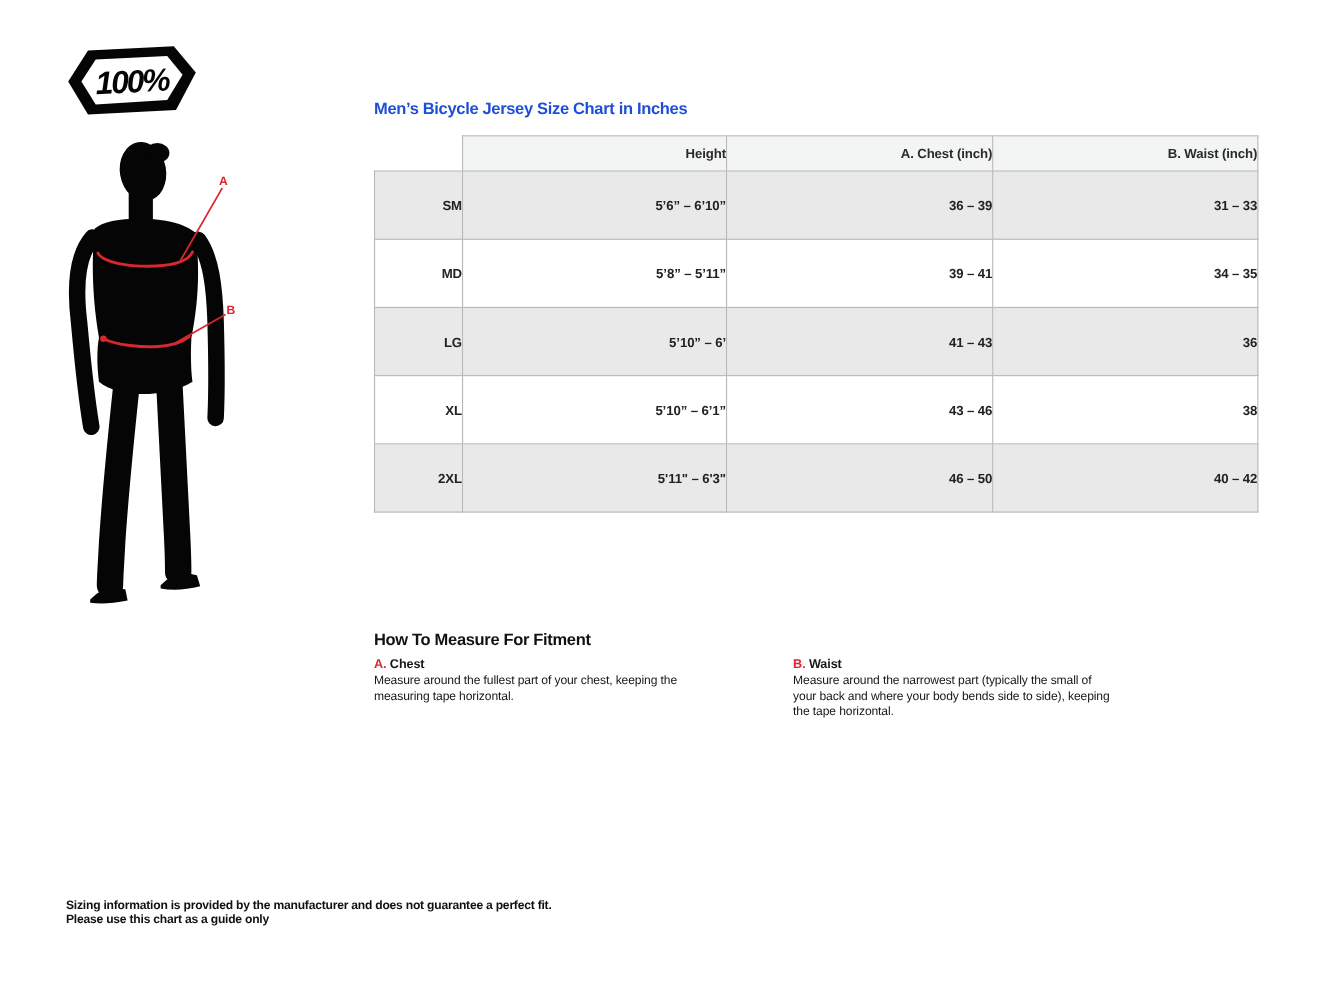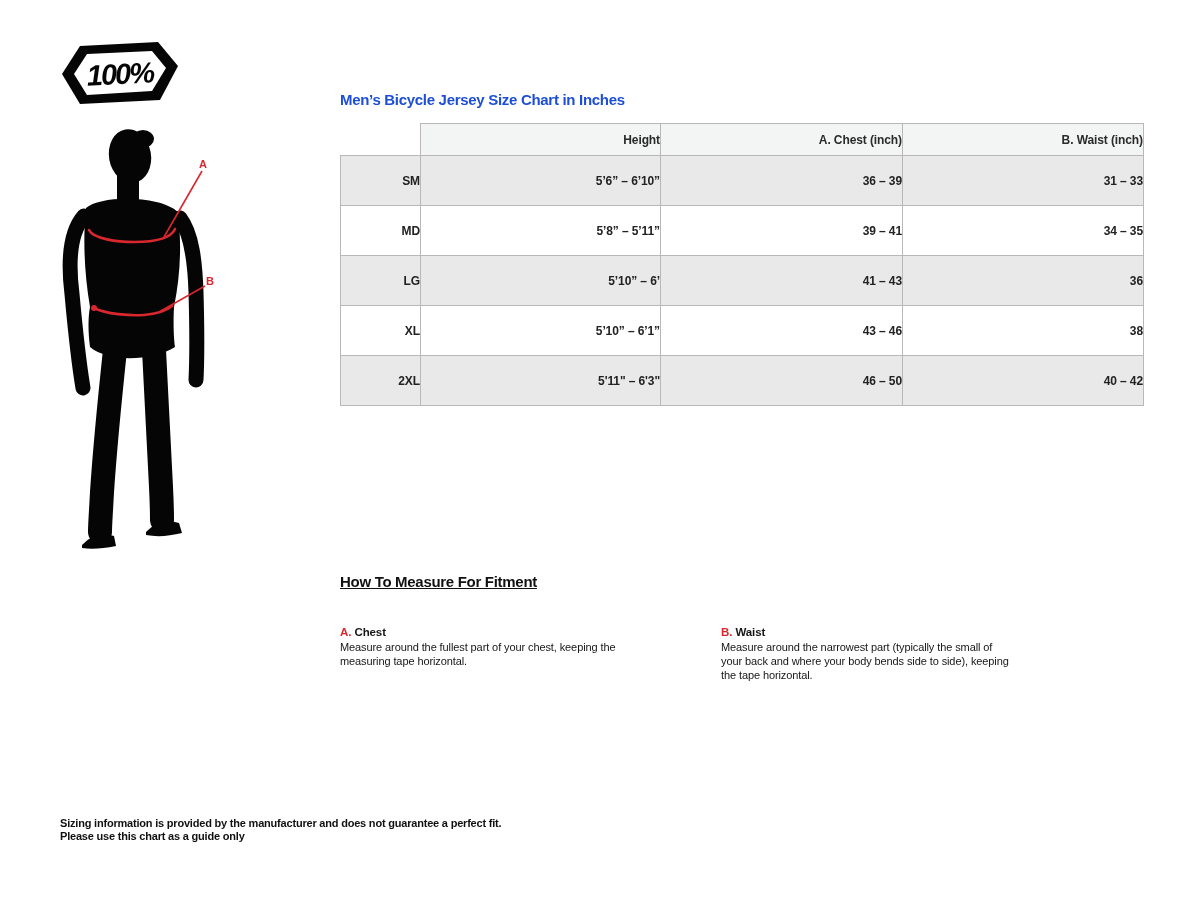--- a/index.html
+++ b/index.html
@@ -40,29 +40,29 @@
     width:803px;
   }
   #size-table th,#size-table td{
     border:1px solid var(--border);
     font-size:12px;font-weight:bold;letter-spacing:-0.1px;
     text-align:right;vertical-align:middle;
     color:#222;
   }
   #size-table thead th{height:32px;background:var(--header-bg);color:#2a2a2a;}
   #size-table thead th.blank{background:#fff;border:none;}
-  #size-table tbody th,#size-table tbody td{height:50px;background:#fff;padding-left:32px;}
+  #size-table tbody th,#size-table tbody td{height:62px;background:#fff;padding-left:32px;}
   #size-table tbody tr.alt th,#size-table tbody tr.alt td{background:var(--alt-bg);}
 
   
   .measure-heading{
     left:340px;top:573px;
-    font-size:15px;font-weight:bold;letter-spacing:-0.3px;color:#111;text-decoration:underline;
+    font-size:15px;font-weight:bold;letter-spacing:-0.3px;color:#111;
   }
-  .measure-block{top:598px;margin-top:28px;}
+  .measure-block{top:598px;}
   .measure-block.a{left:340px;width:350px;}
   .measure-block.b{left:721px;width:320px;}
   .measure-sub{font-size:11.5px;font-weight:bold;letter-spacing:-0.1px;margin-bottom:2px;}
   .measure-sub .letter{color:var(--red);}
   .measure-sub .name{color:#161616;}
   .measure-text{
     font-size:11px;line-height:14px;letter-spacing:-0.1px;
     color:#161616;white-space:pre-line;
   }
 

